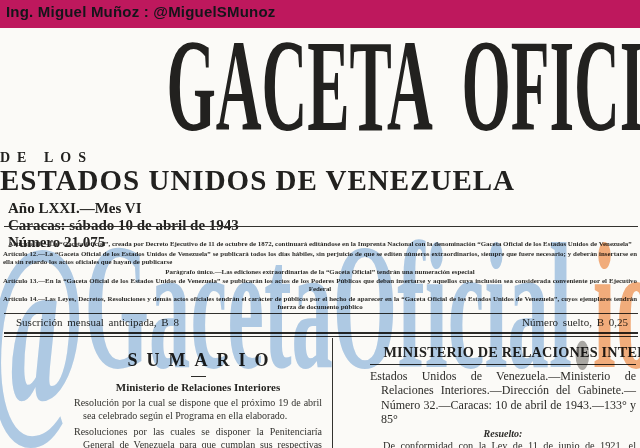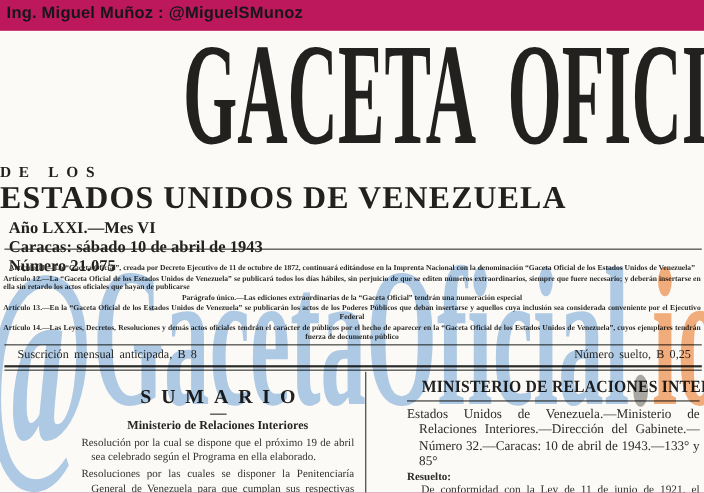--- a/index.html
+++ b/index.html
@@ -52,21 +52,21 @@
   .sumario-section{text-align:center;font-weight:bold;font-size:11px;margin:4px 0 4px 0;color:#262522;}
   .sumario-item{font-size:10px;line-height:1.28;margin:0 0 3.5px 0;
             padding-left:9px;text-indent:-9px;text-align:justify;color:#33322e;}
 
   .ministry-title-wrap{text-align:center;margin-top:5px;white-space:nowrap;}
   .ministry-title{display:inline-block;font-weight:bold;font-size:15.5px;letter-spacing:0.2px;
             transform:scaleX(0.92);transform-origin:center;color:#22211f;}
   .ministry-rule{border-top:1.5px solid #2c2b28;margin:3px 0 4px 0;}
   .ministry-head{font-size:12px;line-height:1.2;padding-left:11px;text-indent:-11px;
             text-align:justify;margin:0;color:#2c2b28;}
-  .resuelto{text-align:left;font-weight:bold;font-size:10px;margin:1px 0;color:#2c2b28;}
+  .resuelto{text-align:center;font-weight:bold;font-style:italic;font-size:10px;margin:1px 0;color:#2c2b28;}
   .ministry-body{font-size:10.3px;line-height:1.2;text-indent:13px;text-align:justify;margin:0;color:#2c2b28;}
 
   
   .watermark{position:absolute;top:212px;left:-14px;font-size:180px;line-height:1;
             font-weight:bold;white-space:nowrap;pointer-events:none;z-index:5;
             transform:scaleX(0.46);transform-origin:left top;mix-blend-mode:multiply;opacity:0.9;}
   .wm-at{font-size:1.28em;vertical-align:-0.16em;}
   .wm-blue{color:#a9c8e9;}
   .wm-dot{color:#a3a19e;}
   .wm-orange{color:#f4a771;}

